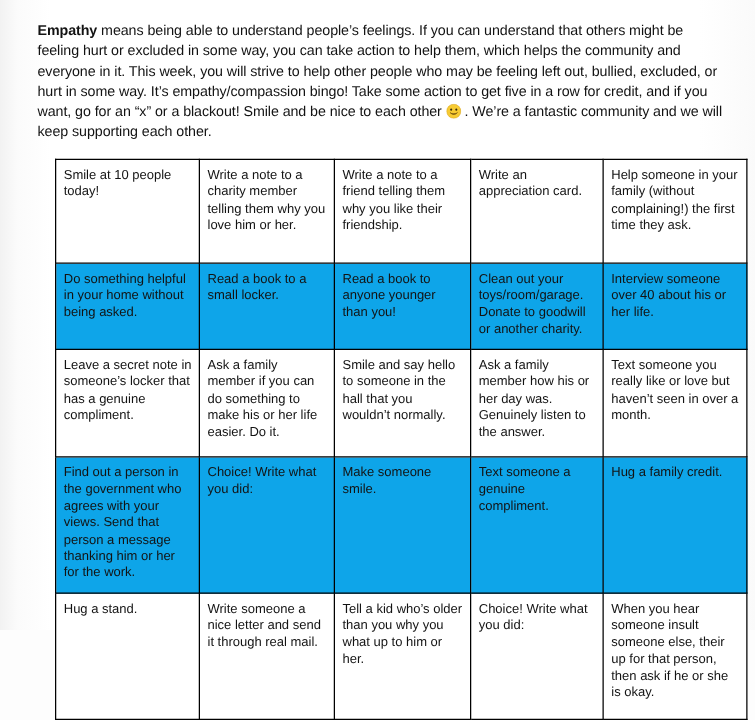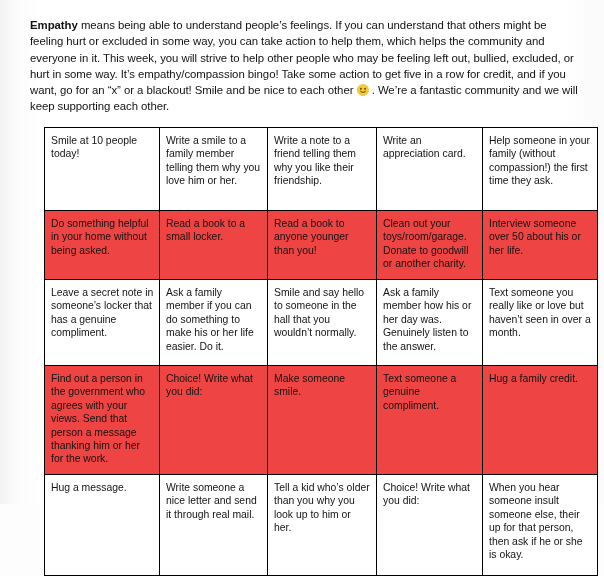--- a/index.html
+++ b/index.html
@@ -55,21 +55,21 @@
   #bingo td {
     border: 1.3px solid #000000;
     vertical-align: top;
     padding: 6px 5px 4px 6px;
     font-size: 10.4px;
     line-height: 13.4px;
     color: #131313;
     word-wrap: break-word;
   }
   #bingo tr.shade td {
-    background: #ef4444;
+    background: #0ea5e9;
   }
   #bingo col.c1 { width: 115px; }
   #bingo col.c2 { width: 108px; }
   #bingo col.c3 { width: 109px; }
   #bingo col.c4 { width: 106px; }
   #bingo col.c5 { width: 115px; }
 
   #bingo tr.r1 td { height: 72px; }
   #bingo tr.r2 td { height: 58px; }
   #bingo tr.r3 td { height: 75px; }
@@ -95,49 +95,49 @@
     <colgroup>
       <col class="c1">
         <col class="c2">
         <col class="c3">
         <col class="c4">
         <col class="c5">
     </colgroup>
     <tbody>
       <tr class="r1">
         <td>Smile at 10 people today!</td>
-        <td>Write a smile to a family member telling them why you love him or her.</td>
+        <td>Write a note to a charity member telling them why you love him or her.</td>
         <td>Write a note to a friend telling them why you like their friendship.</td>
         <td>Write an appreciation card.</td>
-        <td>Help someone in your family (without compassion!) the first time they ask.</td>
+        <td>Help someone in your family (without complaining!) the first time they ask.</td>
       </tr>
       <tr class="r2 shade">
         <td>Do something helpful in your home without being asked.</td>
         <td>Read a book to a small locker.</td>
         <td>Read a book to anyone younger than you!</td>
         <td>Clean out your toys/room/garage.  Donate to goodwill or another charity.</td>
-        <td>Interview someone over 50 about his or her life.</td>
+        <td>Interview someone over 40 about his or her life.</td>
       </tr>
       <tr class="r3">
         <td>Leave a secret note in someone’s locker that has a genuine compliment.</td>
         <td>Ask a family member if you can do something to make his or her life easier.  Do it.</td>
         <td>Smile and say hello to someone in the hall that you wouldn’t normally.</td>
         <td>Ask a family member how his or her day was.  Genuinely listen to the answer.</td>
         <td>Text someone you really like or love but haven’t seen in over a month.</td>
       </tr>
       <tr class="r4 shade">
         <td>Find out a person in the government who agrees with your views.  Send that person a message thanking him or her for the work.</td>
         <td>Choice!  Write what you did:</td>
         <td>Make someone smile.</td>
         <td>Text someone a genuine compliment.</td>
         <td>Hug a family credit.</td>
       </tr>
       <tr class="r5">
-        <td>Hug a message.</td>
+        <td>Hug a stand.</td>
         <td>Write someone a nice letter and send it through real mail.</td>
-        <td>Tell a kid who’s older than you why you look up to him or her.</td>
+        <td>Tell a kid who’s older than you why you what up to him or her.</td>
         <td>Choice!  Write what you did:</td>
         <td>When you hear someone insult someone else, their up for that person, then ask if he or she is okay.</td>
       </tr>
     </tbody>
   </table>
 
 </div>
 
 </body></html>

